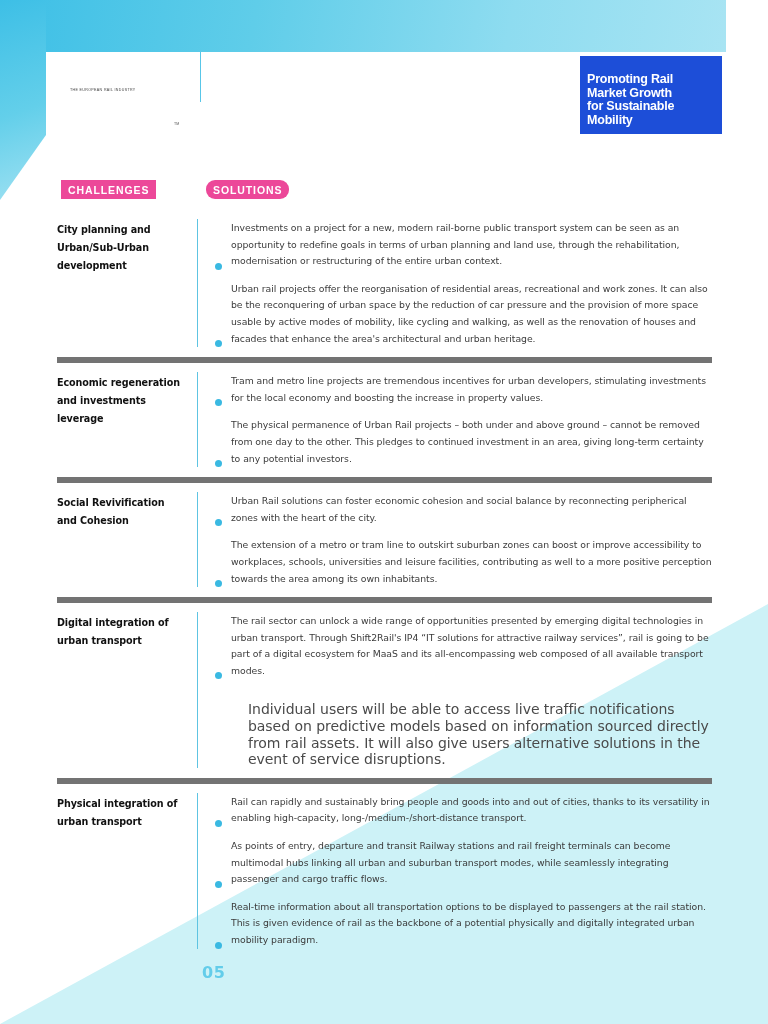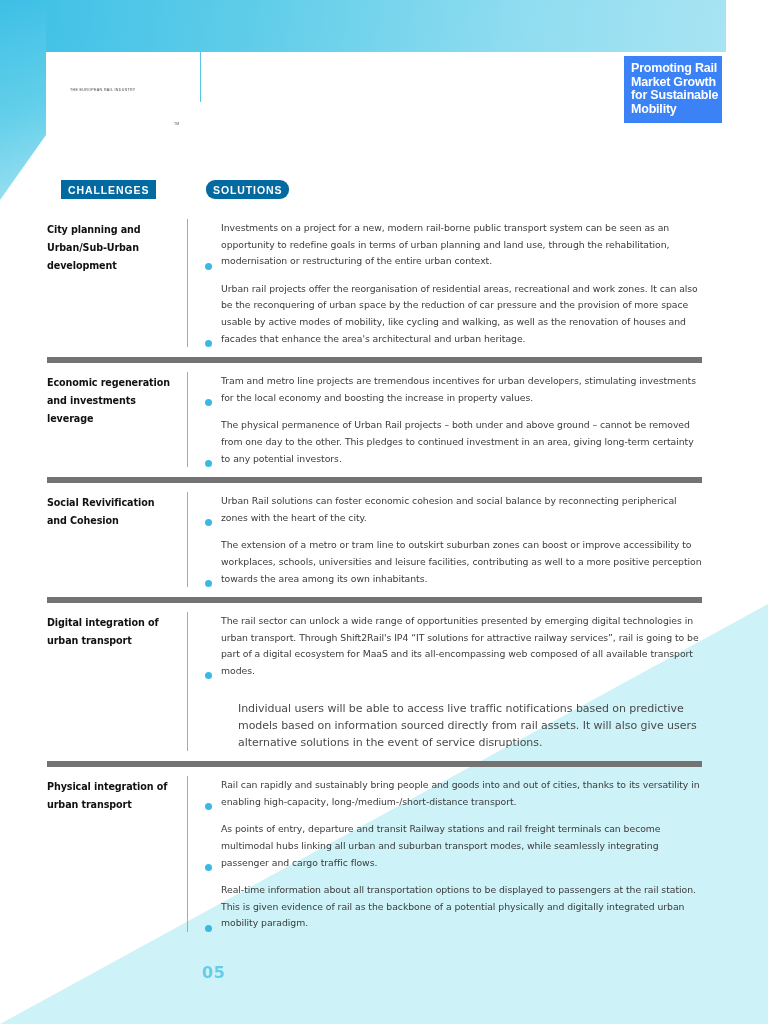--- a/index.html
+++ b/index.html
@@ -107,23 +107,23 @@
     left: 104px;
     top: 36px;
     font-size: 3.5px;
     color: #555;
   }
 
   .badge {
     position: absolute;
     right: 46px;
     top: 4px;
-    width: 98px;
-    background: #3b82f6;
-    padding: 6px 7px 7px 7px;
+    width: 142px;
+    background: #1d4ed8;
+    padding: 17px 7px 7px 7px;
   }
   .badge-line {
     font-family: "Liberation Sans", sans-serif;
     font-weight: 700;
     font-size: 12.5px;
     line-height: 13.6px;
     color: #ffffff;
     letter-spacing: -0.2px;
     white-space: nowrap;
   }
@@ -131,36 +131,36 @@
   
   .col-headers {
     position: absolute;
     top: 180px;
     left: 0;
     right: 0;
     height: 22px;
   }
   .chip {
     position: absolute;
-    background: #0369a1;
+    background: #ec4899;
     color: #ffffff;
     font-size: 10.5px;
     font-weight: 700;
     letter-spacing: 0.9px;
     padding: 3.5px 7px 3.5px 7px;
     font-family: "Liberation Sans", sans-serif;
   }
   .chip-challenges { left: 61px; }
   .chip-solutions { left: 206px; border-radius: 9px; }
 
   
   .table {
     position: absolute;
     top: 210px;
-    left: 47px;
+    left: 57px;
     width: 655px;
   }
 
   .row {
     display: flex;
     position: relative;
     padding: 9px 0 10px 0;
   }
   .row + .row { border-top: 6px solid #737373; }
 
@@ -212,21 +212,21 @@
     font-size: 9.3px;
     line-height: 16.6px;
     color: #3b3b3b;
     letter-spacing: -0.05px;
   }
 
   .subnote {
     margin-left: 33px;
     margin-top: 22px;
     font-family: "DejaVu Sans", sans-serif;
-    font-size: 11px;
+    font-size: 14px;
     line-height: 16.6px;
     color: #4a4a4a;
     letter-spacing: -0.05px;
   }
 
   
   .page-number {
     position: absolute;
     left: 202px;
     bottom: 42px;

